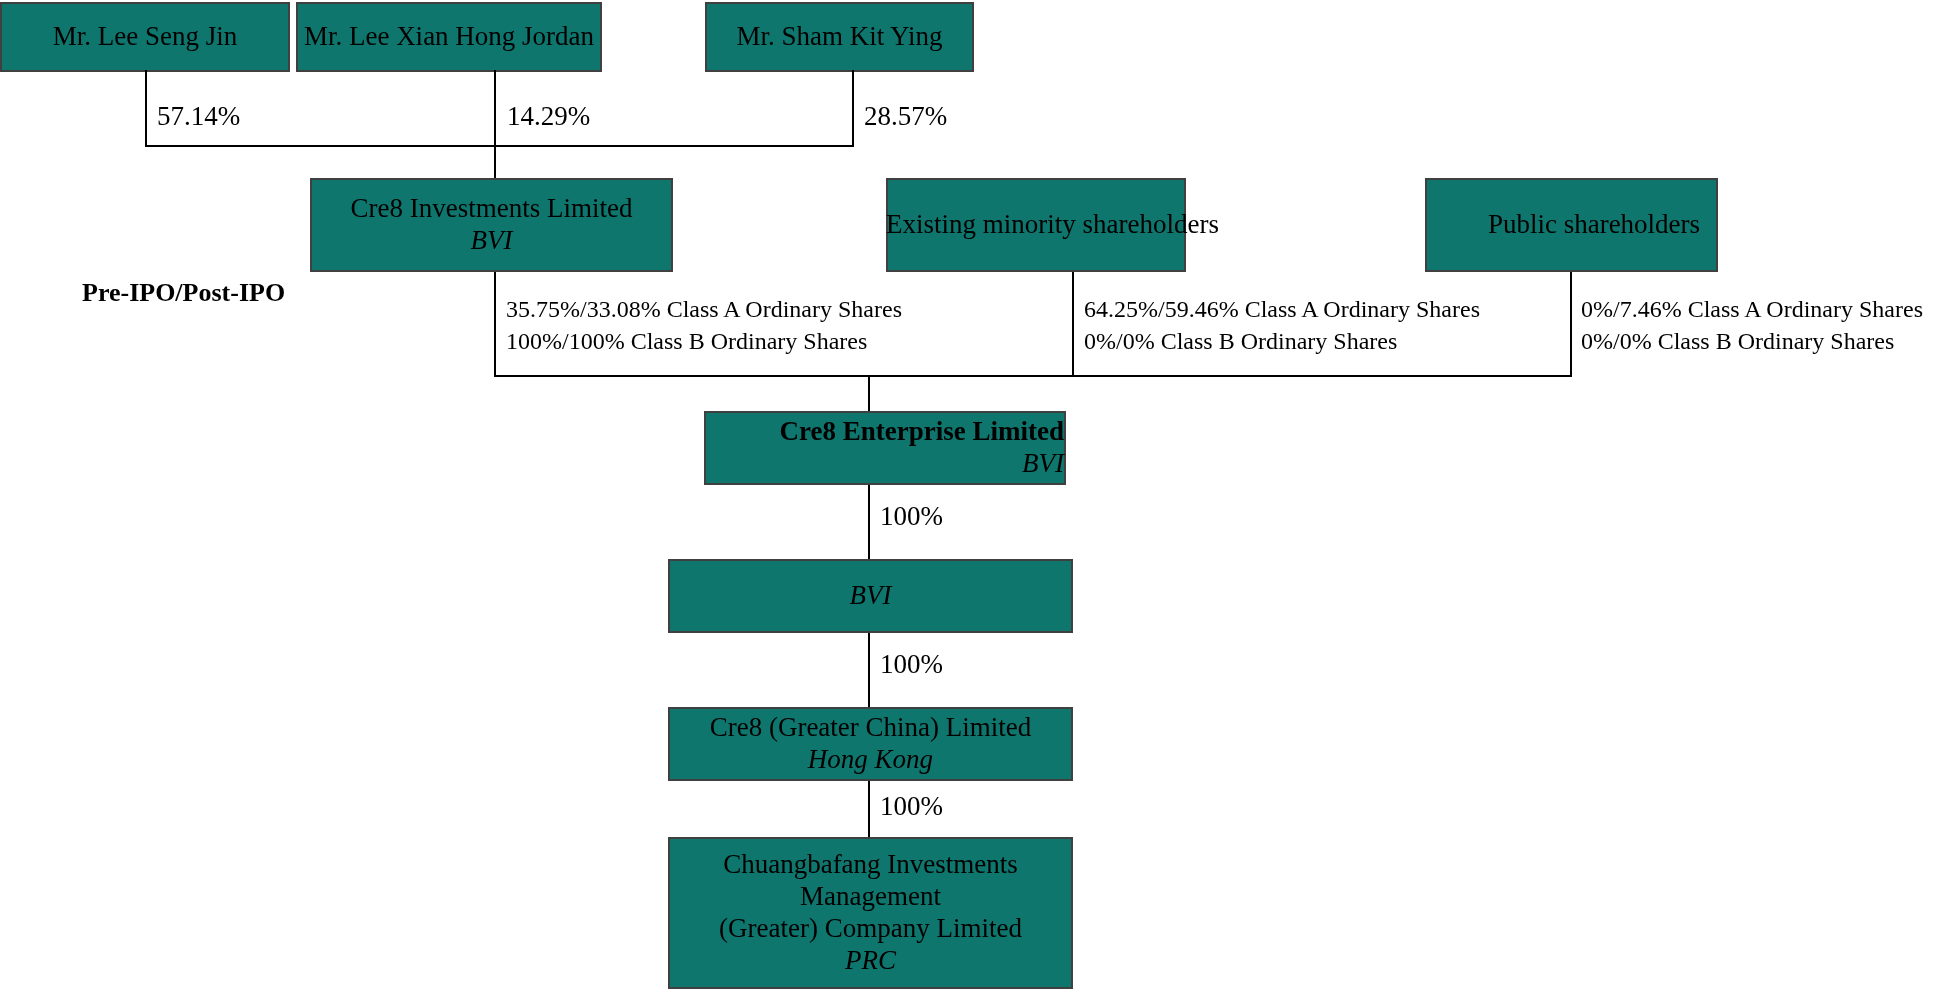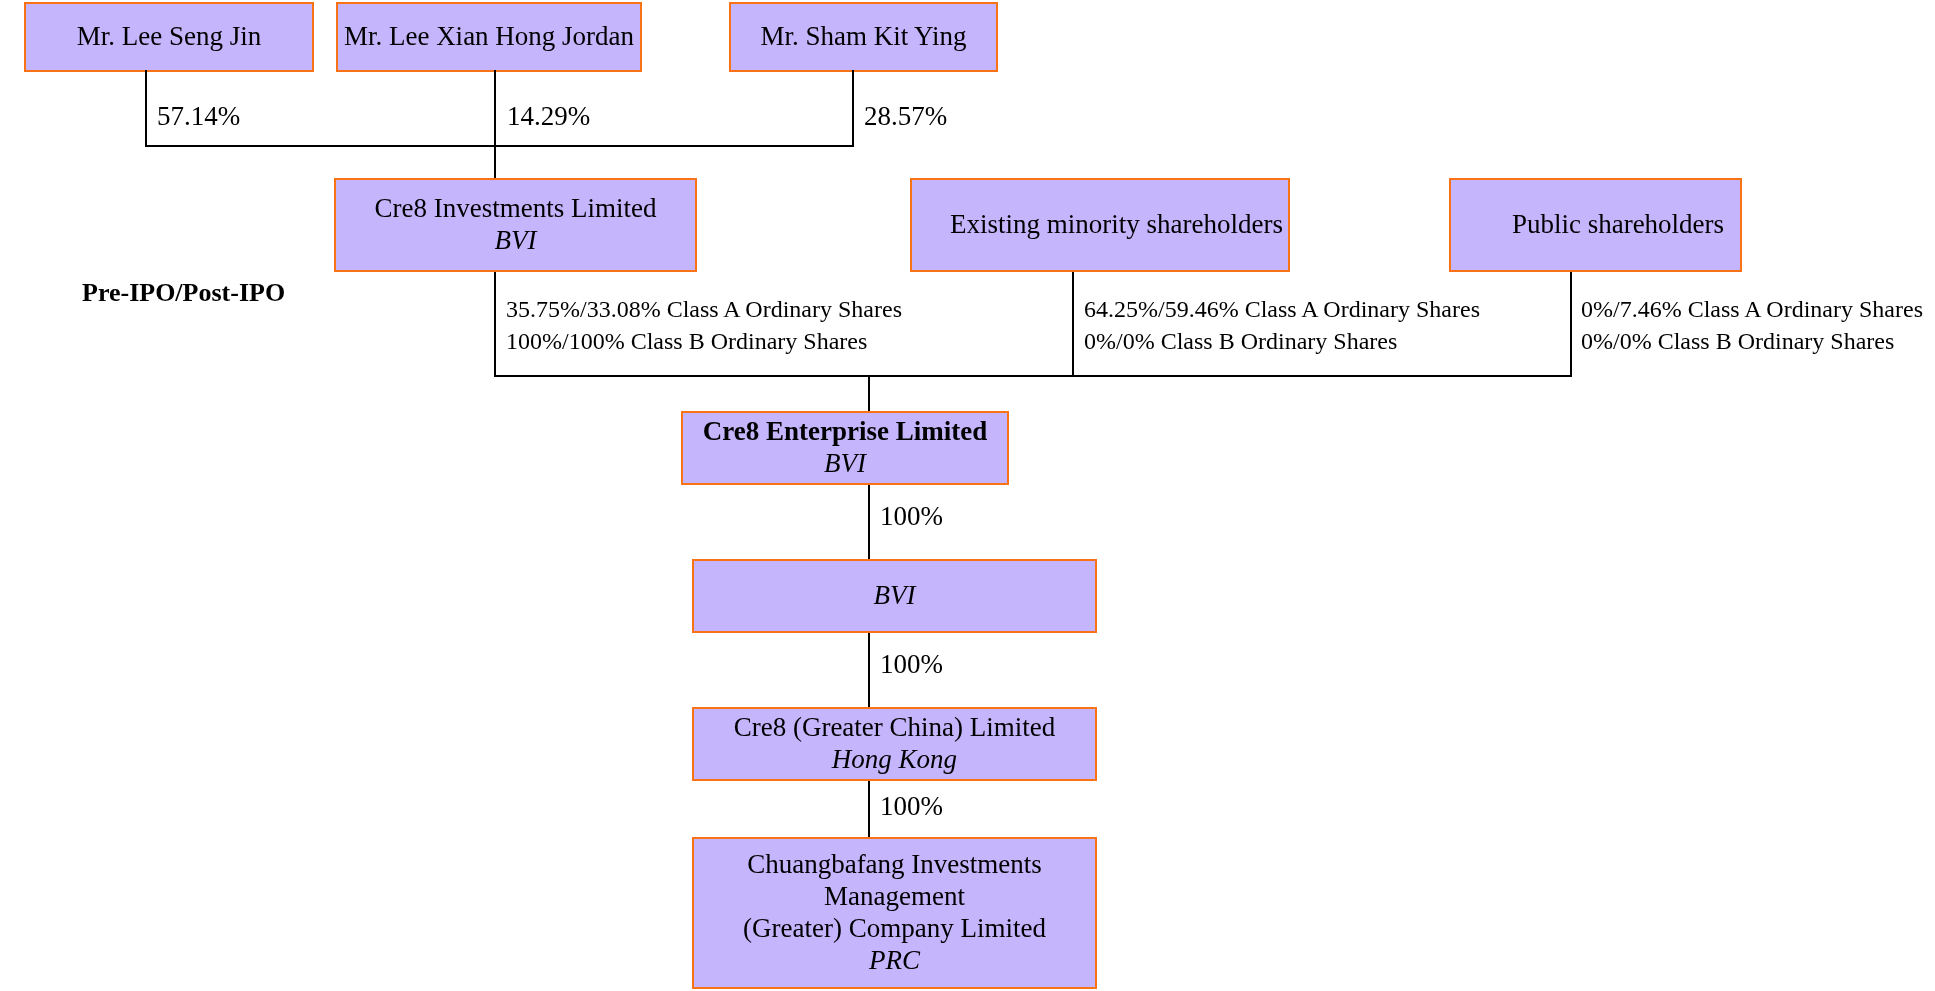--- a/index.html
+++ b/index.html
@@ -15,29 +15,28 @@
   #chart {
     position: relative;
     width: 1935px;
     height: 991px;
     overflow: hidden;
     background: #ffffff;
   }
   .box {
     position: absolute;
     box-sizing: border-box;
-    border: 2px solid #f97316;
-    background: #c4b5fd;
+    border: 2px solid #404040;
+    background: #0f766e;
     display: flex;
     flex-direction: column;
     align-items: center;
     justify-content: center;
     text-align: center;
     line-height: 1.18;
-    margin-left: 24px;
   }
   .box .ln {
     display: block;
     white-space: nowrap;
   }
   .t-name {
     font-size: 27px;
   }
   .t-name.bold {
     font-weight: bold;
@@ -81,21 +80,21 @@
 </style>
 </head>
 <body>
 
 <div id="chart">
 
   <div class="box" style="left:0px; top:2px; width:290px; height:70px;">
     <span class="ln t-name">Mr. Lee Seng Jin</span>
   </div>
 
-  <div class="box" style="left:312px; top:2px; width:306px; height:70px;">
+  <div class="box" style="left:296px; top:2px; width:306px; height:70px;">
     <span class="ln t-name">Mr. Lee Xian Hong Jordan</span>
   </div>
 
   <div class="box" style="left:705px; top:2px; width:269px; height:70px;">
     <span class="ln t-name">Mr. Sham Kit Ying</span>
   </div>
 
   <div class="vline" style="left:145px; top:70px; height:77px;"></div>
   <div class="vline" style="left:494px; top:70px; height:77px;"></div>
   <div class="vline" style="left:852px; top:70px; height:77px;"></div>
@@ -104,21 +103,21 @@
 
   <div class="pct" style="left:157px; top:100px;">57.14%</div>
   <div class="pct" style="left:507px; top:100px;">14.29%</div>
   <div class="pct" style="left:864px; top:100px;">28.57%</div>
 
   <div class="box" style="left:310px; top:178px; width:363px; height:94px;">
     <span class="ln t-name">Cre8 Investments Limited</span>
     <span class="ln t-juris">BVI</span>
   </div>
 
-  <div class="box" style="left:886px; top:178px; width:380px; height:94px;padding-left:33px;">
+  <div class="box" style="left:886px; top:178px; width:300px; height:94px;padding-left:33px;">
     <span class="ln t-name">Existing minority shareholders</span>
   </div>
 
   <div class="box" style="left:1425px; top:178px; width:293px; height:94px;padding-left:45px;">
     <span class="ln t-name">Public shareholders</span>
   </div>
 
   <div class="legend" style="left:40px; top:278px;">Pre-IPO/Post-IPO</div>
 
   <div class="vline" style="left:494px; top:272px; height:105px;"></div>
@@ -135,21 +134,21 @@
   <div class="shares" style="left:1084px; top:293px;">
     <span class="ln">64.25%/59.46% Class A Ordinary Shares</span>
     <span class="ln">0%/0% Class B Ordinary Shares</span>
   </div>
 
   <div class="shares" style="left:1581px; top:293px;">
     <span class="ln">0%/7.46% Class A Ordinary Shares</span>
     <span class="ln">0%/0% Class B Ordinary Shares</span>
   </div>
 
-  <div class="box" style="left:657px; top:411px; width:328px; height:74px;">
+  <div class="box" style="left:704px; top:411px; width:362px; height:74px;align-items:flex-end;">
     <span class="ln t-name bold">Cre8 Enterprise Limited</span>
     <span class="ln t-juris">BVI</span>
   </div>
 
   <div class="vline" style="left:868px; top:485px; height:74px;"></div>
   <div class="pct" style="left:880px; top:500px;">100%</div>
 
   <div class="box" style="left:668px; top:559px; width:405px; height:74px;">
     <span class="ln t-juris">BVI</span>
   </div>

